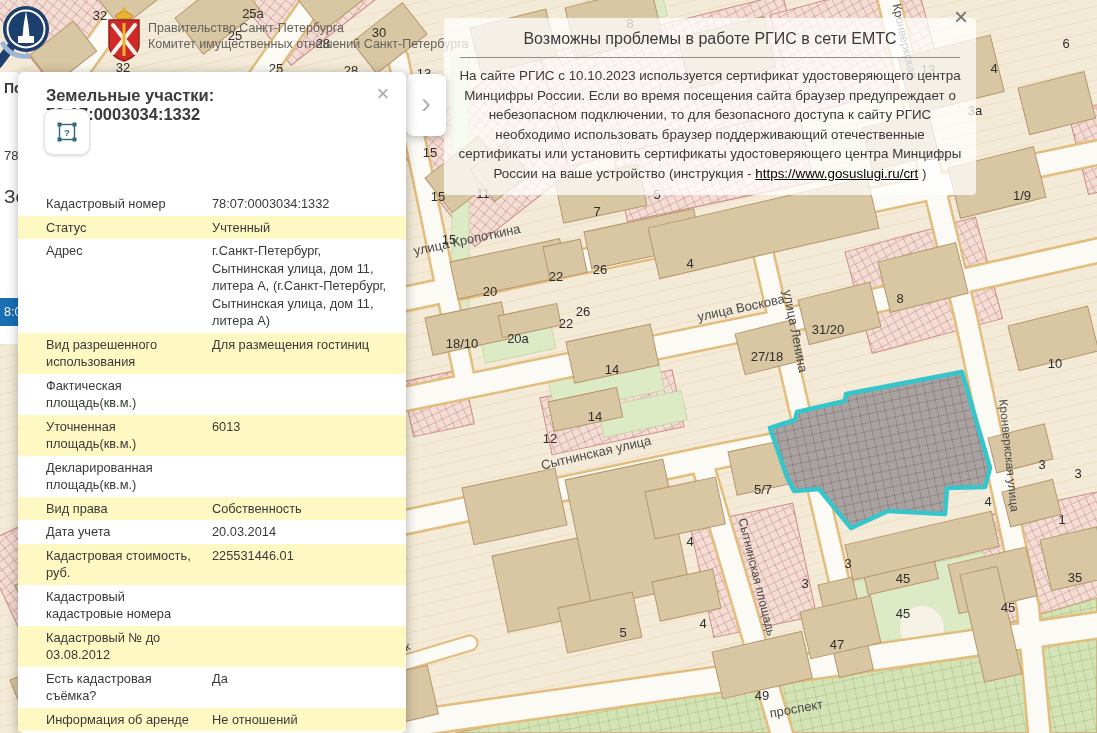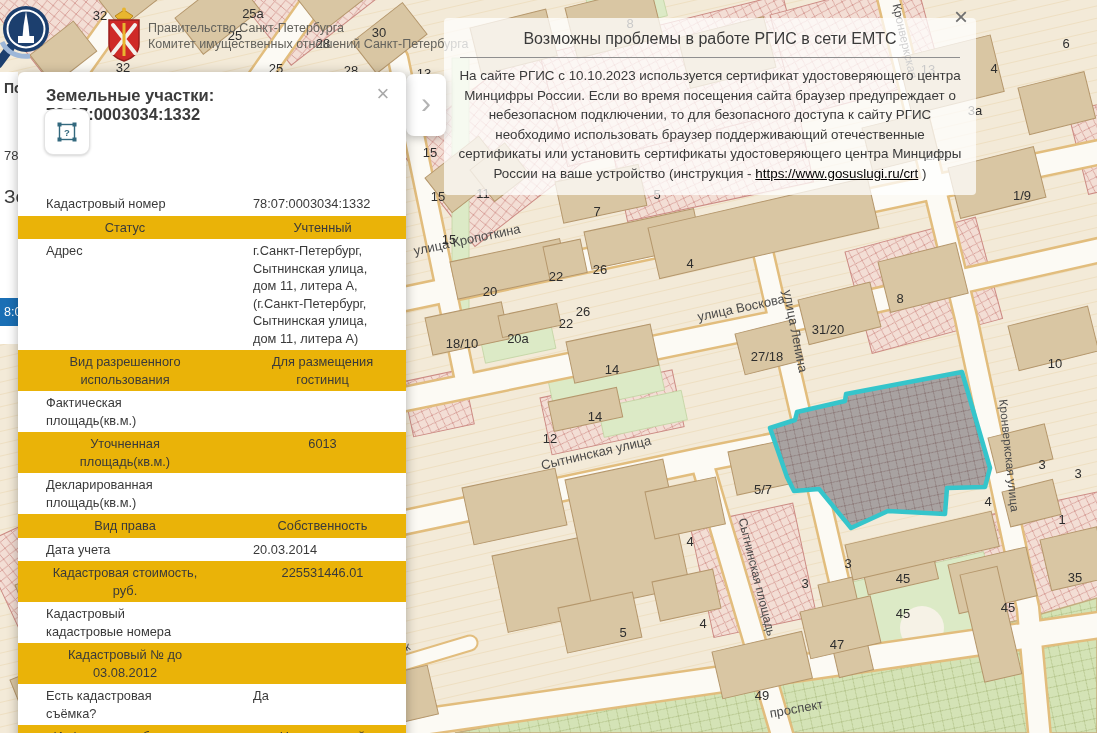--- a/index.html
+++ b/index.html
@@ -33,23 +33,23 @@
   #info-panel{position:absolute;left:18px;top:72px;width:388px;z-index:7;background:#ffffff;
               border-radius:6px;box-shadow:0 2px 12px rgba(0,0,0,0.3);padding-bottom:2px;}
   #panel-title{margin:14px 44px 0 28px;font-size:16.5px;font-weight:bold;color:#3b3b3b;}
   #panel-close{position:absolute;right:12px;top:12px;width:22px;height:22px;color:#a9a9a9;
                font-size:22px;line-height:20px;text-align:center;cursor:pointer;}
   #identify-tool{position:absolute;left:26px;top:37px;width:44px;height:44px;background:#fff;
                  border:1px solid #e3e3e3;border-radius:9px;box-shadow:0 1px 3px rgba(0,0,0,0.18);
                  display:flex;align-items:center;justify-content:center;cursor:pointer;}
   #parcel-table{margin-top:68px;font-size:12.8px;line-height:17.5px;color:#3a3a3a;}
   .prow{display:flex;padding:3px 14px 3px 28px;}
-  .prow.alt{background:#eab308;text-align:center;}
+  .prow.alt{background:#fef9c3;}
   .plabel{width:166px;flex:0 0 166px;padding-right:8px;box-sizing:border-box;}
-  .pvalue{flex:1;margin-left:41px;}
+  .pvalue{flex:1;}
 
   
   #expand-btn{position:absolute;left:406px;top:74px;width:40px;height:62px;background:#fff;
               border-radius:8px;box-shadow:0 2px 8px rgba(0,0,0,0.25);z-index:6;cursor:pointer;
               display:flex;align-items:center;justify-content:center;}
   #expand-btn span{color:#b3b3b3;font-size:30px;line-height:30px;margin-top:-4px;}
 
   
   #notification{position:absolute;left:444px;top:18px;width:532px;z-index:5;
                 background:rgba(255,255,255,0.74);border-radius:4px;padding:10px 14px 12px 14px;

